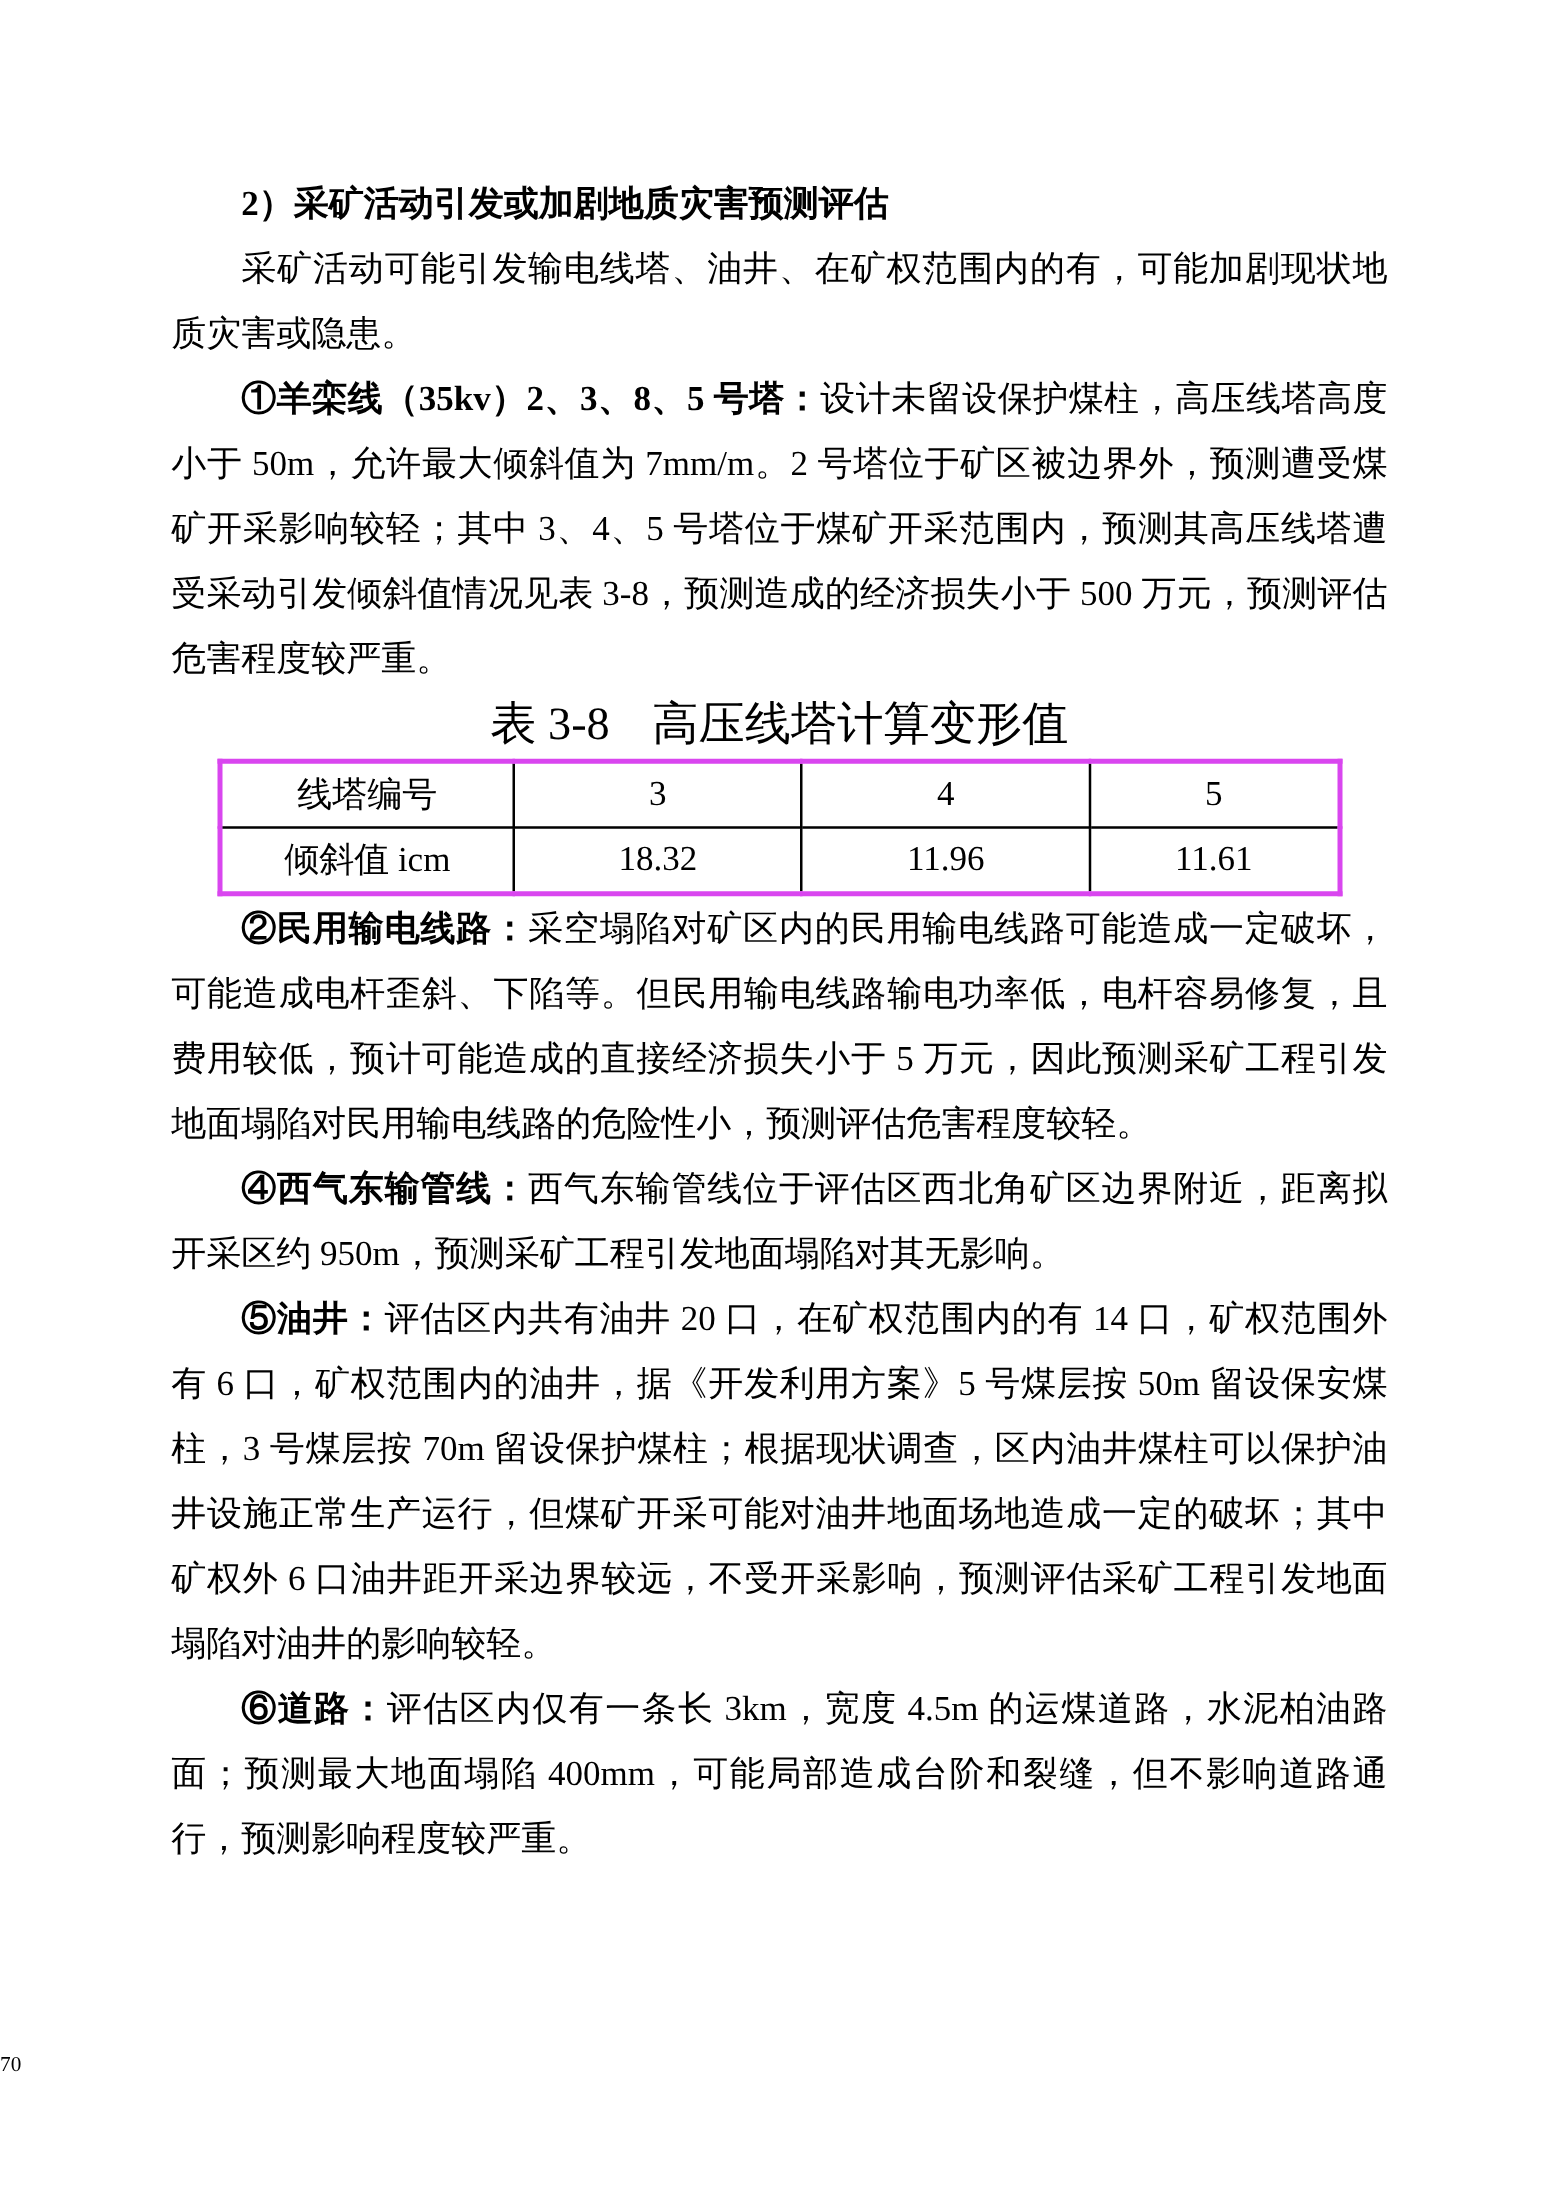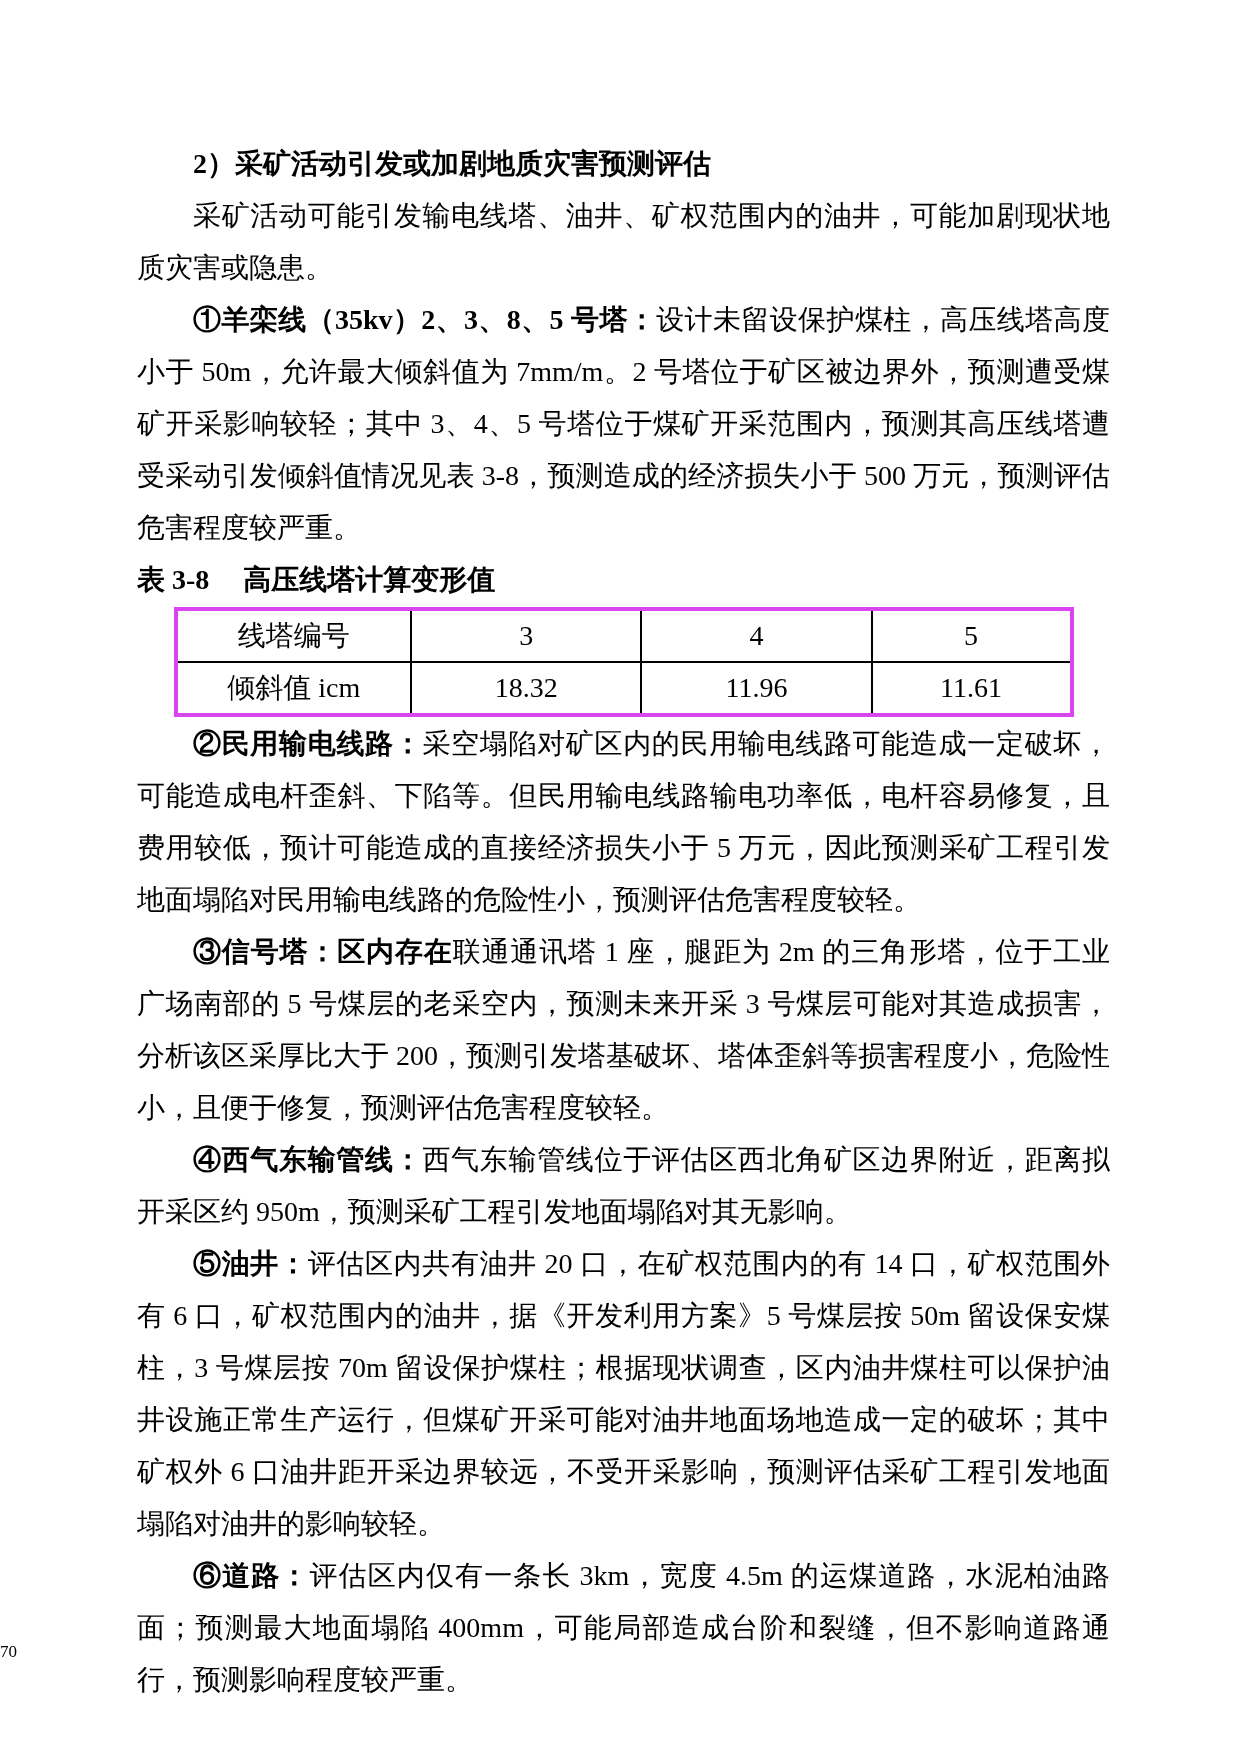--- a/index.html
+++ b/index.html
@@ -26,23 +26,24 @@
     text-indent: 56px;
     white-space: nowrap;
   }
   p.body {
     font-size: 28px;
     line-height: 52px;
     text-align: justify;
     text-indent: 56px;
   }
   .caption {
-    font-size: 28px;
+    font-size: 37px;
     line-height: 52px;
-    font-weight: bold;
+    font-weight: normal;
+    text-align: center;
   }
   .caption .cap-label { margin-right: 34px; }
   table.data {
     width: 900px;
     margin: 1px auto 1px auto;
     border-collapse: collapse;
     table-layout: fixed;
     border: 4px solid #d946ef;
   }
   table.data td {
@@ -64,21 +65,21 @@
   .bold-run { font-weight: bold; }
 </style>
 </head>
 <body>
 
 <div class="page">
   <div class="content">
 
     <div class="heading">2）采矿活动引发或加剧地质灾害预测评估</div>
 
-    <p class="body"><span>采矿活动可能引发输电线塔、油井、矿权范围内的油井，可能加剧现状地质灾害或隐患。</span></p>
+    <p class="body"><span>采矿活动可能引发输电线塔、油井、在矿权范围内的有，可能加剧现状地质灾害或隐患。</span></p>
     <p class="body"><span class="bold-run">①羊栾线（35kv）2、3、8、5 号塔：</span><span>设计未留设保护煤柱，高压线塔高度小于 50m，允许最大倾斜值为 7mm/m。2 号塔位于矿区被边界外，预测遭受煤矿开采影响较轻；其中 3、4、5 号塔位于煤矿开采范围内，预测其高压线塔遭受采动引发倾斜值情况见表 3-8，预测造成的经济损失小于 500 万元，预测评估危害程度较严重。</span></p>
 
     <div class="caption">
       <span class="cap-label">表 3-8</span><span>高压线塔计算变形值</span>
     </div>
 
     <table class="data">
       <colgroup>
         <col style="width:26.3%">
         <col style="width:25.7%">
@@ -95,21 +96,20 @@
         <tr>
           <td>倾斜值 icm</td>
           <td>18.32</td>
           <td>11.96</td>
           <td>11.61</td>
         </tr>
       </tbody>
     </table>
 
     <p class="body"><span class="bold-run">②民用输电线路：</span><span>采空塌陷对矿区内的民用输电线路可能造成一定破坏，可能造成电杆歪斜、下陷等。但民用输电线路输电功率低，电杆容易修复，且费用较低，预计可能造成的直接经济损失小于 5 万元，因此预测采矿工程引发地面塌陷对民用输电线路的危险性小，预测评估危害程度较轻。</span></p>
-    <p class="body"><span class="bold-run">③信号塔：区内存在</span><span>联通通讯塔 1 座，腿距为 2m 的三角形塔，位于工业广场南部的 5 号煤层的老采空内，预测未来开采 3 号煤层可能对其造成损害，分析该区采厚比大于 200，预测引发塔基破坏、塔体歪斜等损害程度小，危险性小，且便于修复，预测评估危害程度较轻。</span></p>
     <p class="body"><span class="bold-run">④西气东输管线：</span><span>西气东输管线位于评估区西北角矿区边界附近，距离拟开采区约 950m，预测采矿工程引发地面塌陷对其无影响。</span></p>
     <p class="body"><span class="bold-run">⑤油井：</span><span>评估区内共有油井 20 口，在矿权范围内的有 14 口，矿权范围外有 6 口，矿权范围内的油井，据《开发利用方案》5 号煤层按 50m 留设保安煤柱，3 号煤层按 70m 留设保护煤柱；根据现状调查，区内油井煤柱可以保护油井设施正常生产运行，但煤矿开采可能对油井地面场地造成一定的破坏；其中矿权外 6 口油井距开采边界较远，不受开采影响，预测评估采矿工程引发地面塌陷对油井的影响较轻。</span></p>
     <p class="body"><span class="bold-run">⑥道路：</span><span>评估区内仅有一条长 3km，宽度 4.5m 的运煤道路，水泥柏油路面；预测最大地面塌陷 400mm，可能局部造成台阶和裂缝，但不影响道路通行，预测影响程度较严重。</span></p>
 
   </div>
 
   <div class="page-number">70</div>
 </div>
 
 </body></html>

